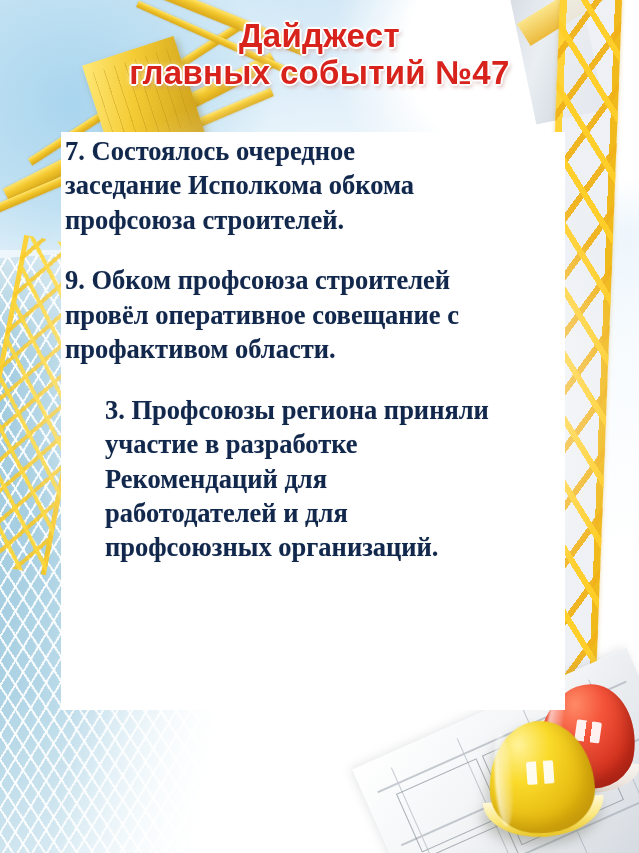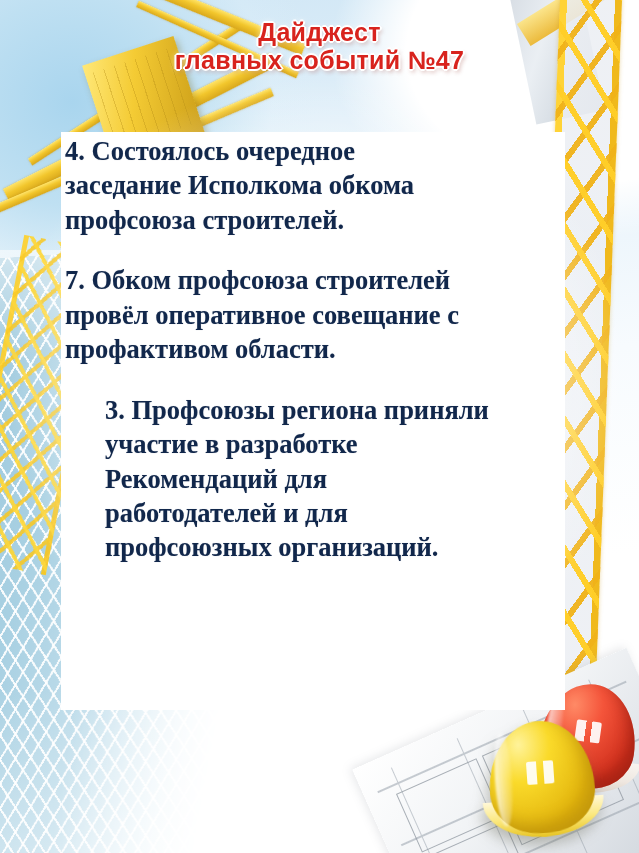--- a/index.html
+++ b/index.html
@@ -206,21 +206,21 @@
   }
 
   
 
   .title {
     position: absolute;
     left: 0; top: 18px; width: 639px;
     text-align: center;
     font-family: "Liberation Sans", "DejaVu Sans", sans-serif;
     font-weight: bold;
-    font-size: 25px;
+    font-size: 33px;
     line-height: 1.12;
     letter-spacing: 0.3px;
     color: #d8231d;
     text-shadow:
       -1px -1px 0 #ffffff,  1px -1px 0 #ffffff,
       -1px  1px 0 #ffffff,  1px  1px 0 #ffffff,
       -2px  0   0 #ffffff,  2px  0   0 #ffffff,
        0   -2px 0 #ffffff,  0    2px 0 #ffffff,
        0 0 7px rgba(255,255,255,0.95),
        2px 3px 4px rgba(150,60,50,0.45);
@@ -303,24 +303,24 @@
   </div>
 
   <div class="bg-layer bg-wash"></div>
 
   <div class="content-card"></div>
 
   <div class="title">Дайджест
 главных событий №47</div>
 
   <div class="digest-list">
-    <p class="digest-item">4. Состоялось очередное
+    <p class="digest-item">7. Состоялось очередное
 заседание Исполкома обкома
 профсоюза строителей.</p>
-    <p class="digest-item">7. Обком профсоюза строителей
+    <p class="digest-item">9. Обком профсоюза строителей
 провёл оперативное совещание с
 профактивом области.</p>
     <p class="digest-item">3. Профсоюзы региона приняли
 участие в разработке
 Рекомендаций для
 работодателей и для
 профсоюзных организаций.</p>
   </div>
 
 </div>

